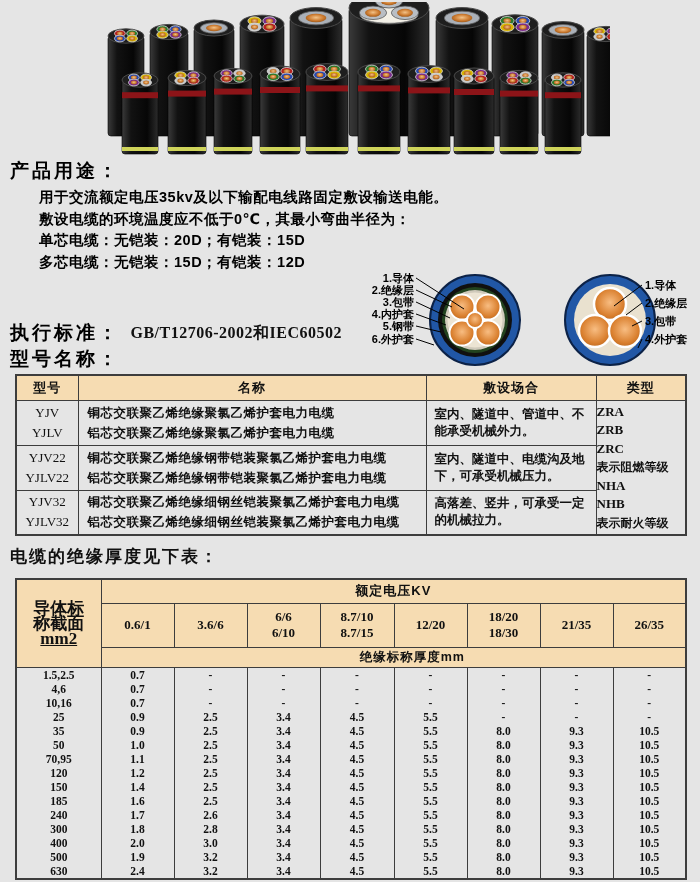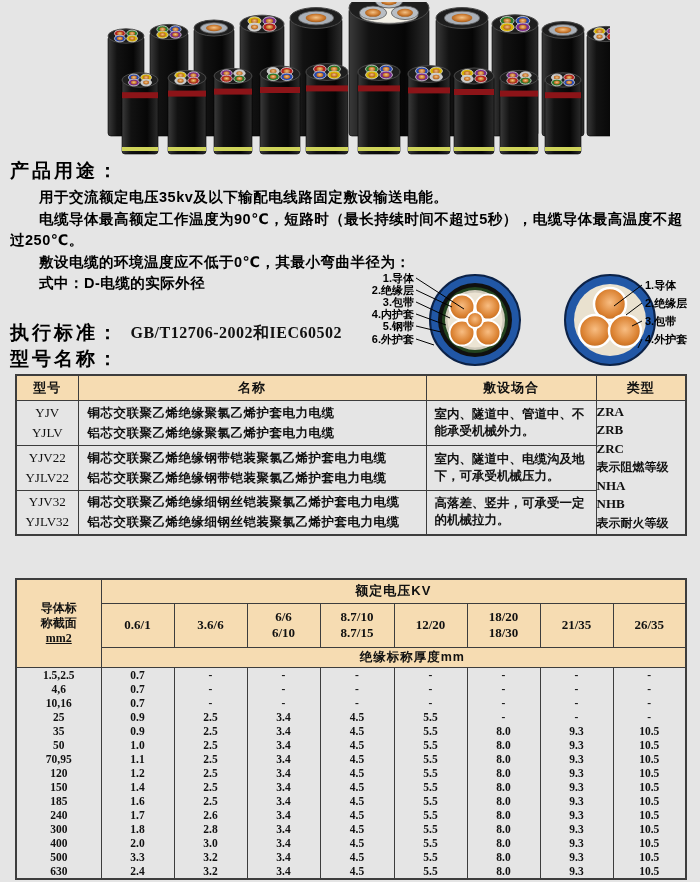--- a/index.html
+++ b/index.html
@@ -58,21 +58,21 @@
   .t1 .type .cn { font-size:12px; font-weight:bold; }
   
   .t2 {
     position:absolute; left:15px; top:578px; width:670px;
     border-collapse:collapse; table-layout:fixed;
     border:2px solid #3d3d3d;
   }
   .t2 td { border:1.5px solid #3d3d3d; text-align:center; vertical-align:middle; }
   .t2 .hd { background:#f6dcb2; }
   .t2 .grp { height:24px; font-size:13px; font-weight:bold; letter-spacing:1px; }
-  .t2 .rowhead { font-size:12px; font-weight:bold; line-height:15px; }
+  .t2 .rowhead { font-size:17px; font-weight:bold; line-height:15px; }
   .t2 .rowhead .u { text-decoration:underline; font-family:"Liberation Serif","DejaVu Serif",serif; }
   .t2 .volt { height:44px; font-family:"Liberation Serif","DejaVu Serif",serif; font-size:13px; font-weight:bold; line-height:16px; }
   .t2 .sub { height:20px; font-size:12.5px; font-weight:bold; letter-spacing:1px;padding-left:38px; }
   .t2 tbody td {
     border-top:none; border-bottom:none;
     height:14px; line-height:14px; padding:0;
     font-family:"Liberation Serif","DejaVu Serif",serif;
     font-size:11.5px; font-weight:bold;
   }
 </style>
@@ -290,23 +290,23 @@
         <ellipse cx="466.88" cy="80.52" rx="5.3999999999999995" ry="3.348" fill="#2a7a2a" stroke="#ddd" stroke-width="0.8"></ellipse>
         <ellipse cx="466.88" cy="80.52" rx="2.9699999999999998" ry="1.9439999999999997" fill="url(#gCopper)"></ellipse>
         <ellipse cx="479.12" cy="80.52" rx="5.3999999999999995" ry="3.348" fill="#2748b0" stroke="#ddd" stroke-width="0.8"></ellipse>
         <ellipse cx="479.12" cy="80.52" rx="2.9699999999999998" ry="1.9439999999999997" fill="url(#gCopper)"></ellipse>
       </svg>
   </div>
 
   <div class="usage">
     <div class="h-big">产品用途：</div>
     <p class="ind">用于交流额定电压35kv及以下输配电线路固定敷设输送电能。</p>
-    <p class="ind">电缆导体最高额定工作温度为90℃，短路时（最长持续时间不超过5秒），电缆导体最高温度不超过250℃。</p>
     <p class="ind">敷设电缆的环境温度应不低于0℃，其最小弯曲半径为：</p>
-    <p class="ind">式中：D-电缆的实际外径</p>
+    <p class="ind">单芯电缆：无铠装：20D；有铠装：15D</p>
+    <p class="ind">多芯电缆：无铠装：15D；有铠装：12D</p>
   </div>
 
   <div class="diagram">
     <svg width="350" height="112" viewBox="0 0 350 112">
       <defs>
         <radialGradient id="gCore" cx="0.5" cy="0.45" r="0.7">
           <stop offset="0" stop-color="#f8bd82"></stop>
             <stop offset="0.6" stop-color="#d97f2e"></stop>
           <stop offset="1" stop-color="#a85a16"></stop>
         </radialGradient>
@@ -422,20 +422,21 @@
         </td>
         <td class="names">
           <div>铜芯交联聚乙烯绝缘细钢丝铠装聚氯乙烯护套电力电缆</div>
           <div>铝芯交联聚乙烯绝缘细钢丝铠装聚氯乙烯护套电力电缆</div>
         </td>
         <td class="app">高落差、竖井，可承受一定的机械拉力。</td>
       </tr>
     </tbody>
   </table>
 
+  <div class="thickness-heading">电缆的绝缘厚度见下表：</div>
 
   <table class="t2">
     <colgroup>
       <col style="width:85px">
         <col style="width:73px">
         <col style="width:73px">
         <col style="width:73px">
       <col style="width:74px">
         <col style="width:73px">
         <col style="width:73px">
@@ -623,21 +624,21 @@
           <td>3.0</td>
           <td>3.4</td>
           <td>4.5</td>
           <td>5.5</td>
           <td>8.0</td>
           <td>9.3</td>
           <td>10.5</td>
         </tr>
         <tr>
           <td>500</td>
-          <td>3.3</td>
+          <td>1.9</td>
           <td>3.2</td>
           <td>3.4</td>
           <td>4.5</td>
           <td>5.5</td>
           <td>8.0</td>
           <td>9.3</td>
           <td>10.5</td>
         </tr>
         <tr>
           <td>630</td>

